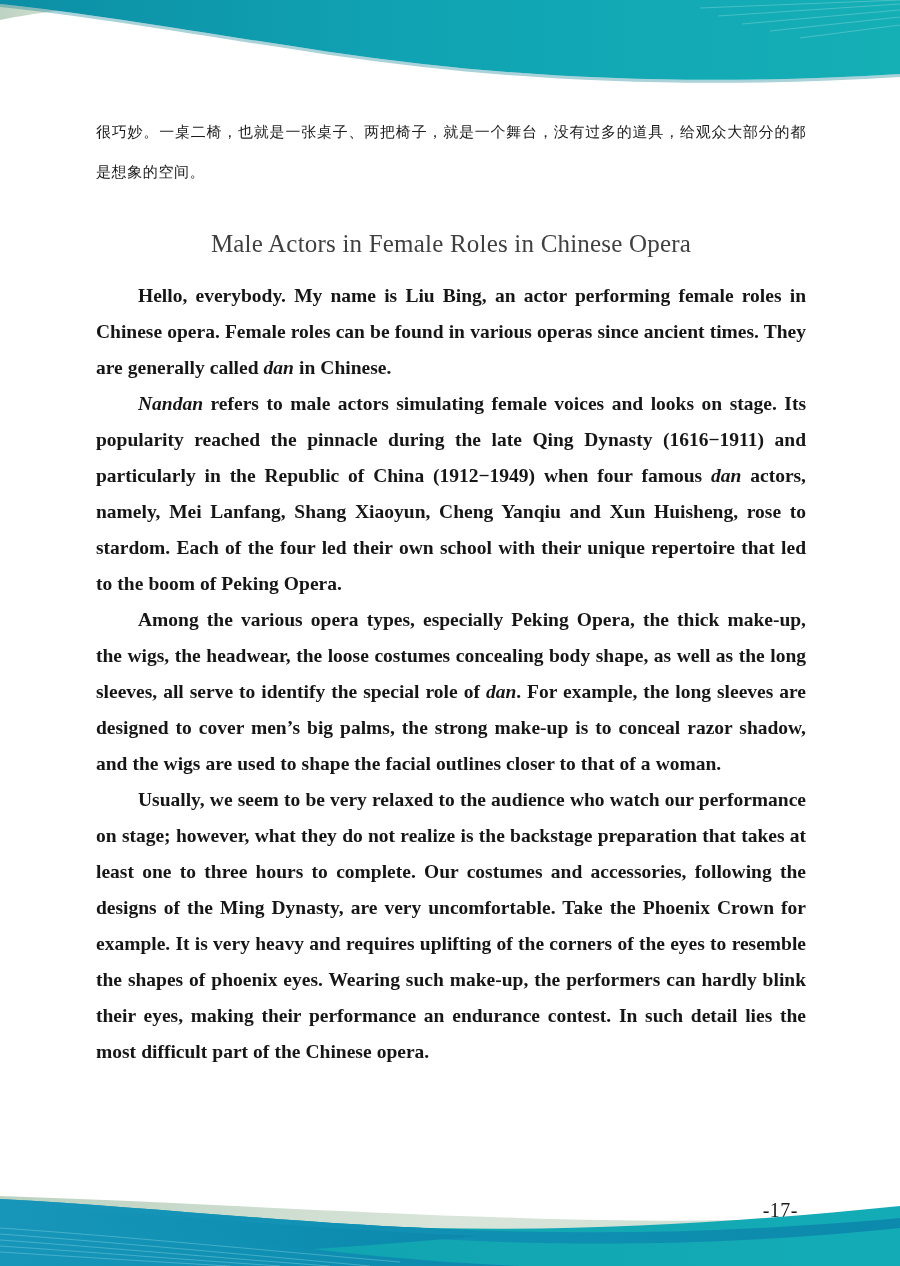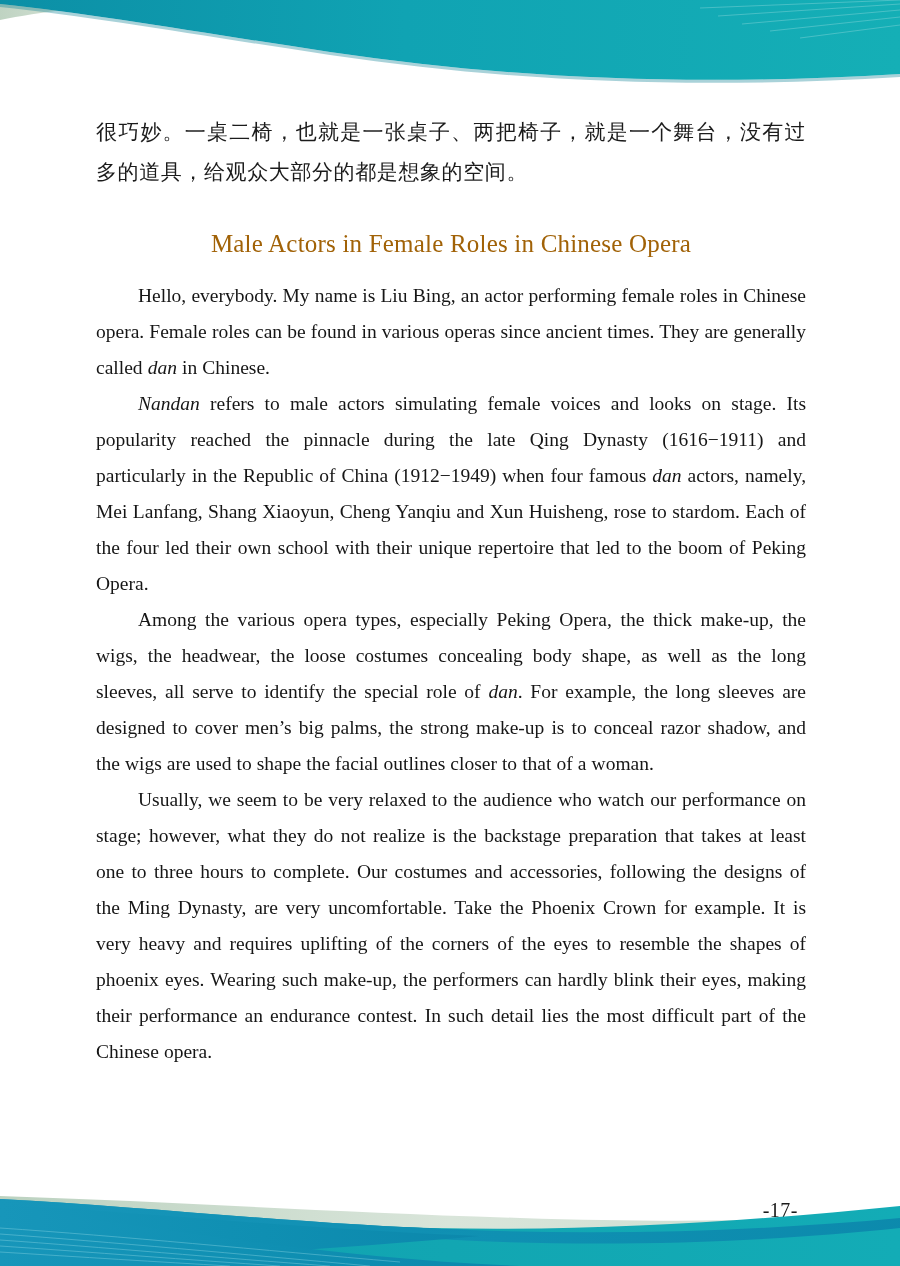--- a/index.html
+++ b/index.html
@@ -30,49 +30,50 @@
   
   .content {
     position: absolute;
     left: 96px;
     top: 112px;
     width: 710px;
   }
 
   .cn-block {
     font-family: "DejaVu Serif", "Liberation Serif", serif;
-    font-size: 21px;
+    font-size: 15px;
     line-height: 40px;
     color: #1b1b1b;
     text-align: justify;
     text-justify: inter-character;
     letter-spacing: 0.6px;
     margin: 0 0 0 0;
   }
 
   .doc-title {
     margin: 38px 0 20px 0;
     text-align: center;
     font-size: 25px;
     font-weight: normal;
     letter-spacing: 0.2px;
-    color: #a16207;
+    color: #404040;
     font-family: "Liberation Serif", "DejaVu Serif", serif;
   }
 
   p.body-par {
     margin: 0;
     font-size: 19.5px;
     line-height: 36px;
     color: #161616;
     text-align: justify;
     text-align-last: left;
     text-indent: 42px;
     hyphens: none;
     word-spacing: 0.2px;
+    font-weight: bold;
   }
   p.body-par i, p.body-par em {
     font-style: italic;
   }
 
   
   .page-number {
     position: absolute;
     right: 102px;
     bottom: 44px;

